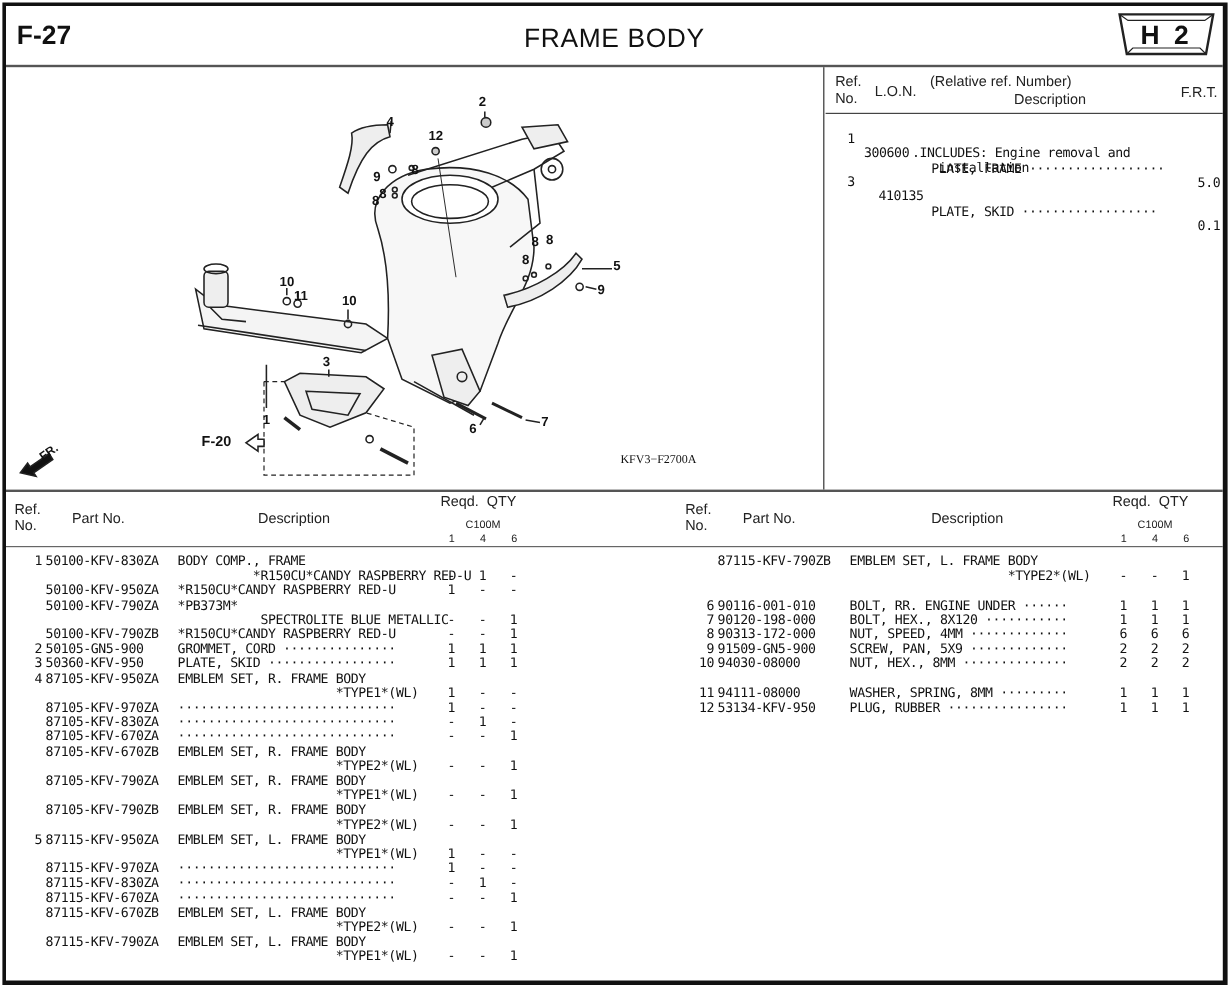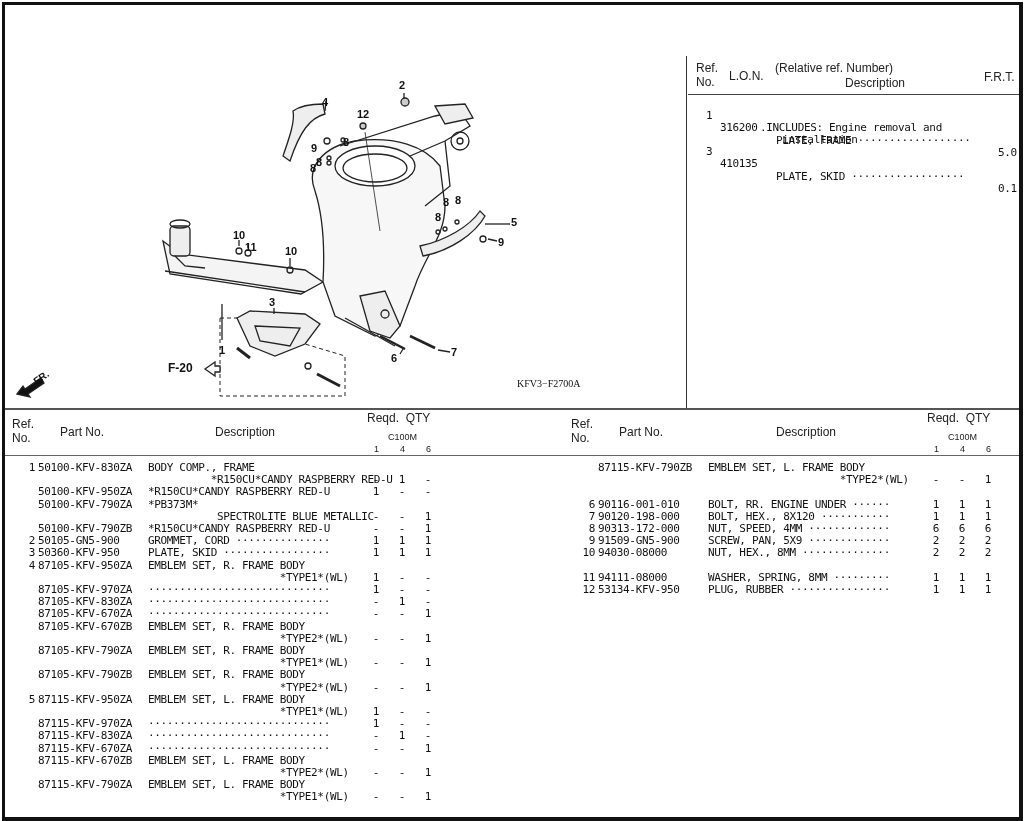--- a/index.html
+++ b/index.html
@@ -25,20 +25,32 @@
   .ptab-hdr.small { font-size: 9px; }
   .col { position: absolute; top: 457px; }
   .line { position: absolute; }
   .label { position: absolute; font-size: 11px; font-weight: bold; }
 </style>
 </head>
 <body>
 
 <div class="frame">
 
+  <div class="hdr">
+    <div class="fig-no">F-27</div>
+    <div class="title">FRAME  BODY</div>
+    <div class="h2-badge">
+      <svg width="84" height="40">
+        <path d="M3 3 L81 3 L75 36 L9 36 Z" fill="none" stroke="#222" stroke-width="2"></path>
+        <path d="M3 3 L10 8 L74 8 L81 3" fill="none" stroke="#222" stroke-width="1"></path>
+        <path d="M9 36 L14 31 L70 31 L75 36" fill="none" stroke="#222" stroke-width="1"></path>
+      </svg>
+      <span>H 2</span>
+    </div>
+  </div>
 
   <div class="diagram">
     <svg width="680" height="352" viewBox="0 0 680 352">
       <g fill="none" stroke="#222" stroke-width="1.3">
 
         <path d="M158 185 L165 218 L296 238 L318 226 L300 214 L175 198 Z" fill="#f4f4f4"></path>
         <path d="M160 215 L300 236"></path>
 
         <rect x="165" y="170" width="20" height="30" rx="4" fill="#eee"></rect>
         <ellipse cx="175" cy="168" rx="10" ry="4"></ellipse>
@@ -135,33 +147,33 @@
   <div class="lon">
     <div class="th" style="left:8px;top:5px;">Ref.<br>No.</div>
     <div class="th" style="left:41px;top:13px;">L.O.N.</div>
     <div class="th" style="left:87px;top:5px;">(Relative ref. Number)</div>
     <div class="th" style="left:157px;top:20px;">Description</div>
     <div class="th" style="left:296px;top:14px;">F.R.T.</div>
     <div class="rule"></div>
 
     <div class="row mono" style="top:42px;">
       <span style="position:absolute;left:18px;">1</span>
-      <span style="position:absolute;left:32px;">316200</span>
+      <span style="position:absolute;left:32px;">300600</span>
       <span style="position:absolute;left:88px;">PLATE, FRAME ··················</span>
       <span style="position:absolute;left:310px;">5.0</span>
     </div>
     <div class="row mono" style="top:54px;">
       <span style="position:absolute;left:72px;">.INCLUDES: Engine removal and</span>
     </div>
     <div class="row mono" style="top:66px;">
       <span style="position:absolute;left:88px;"> installation</span>
     </div>
     <div class="row mono" style="top:78px;">
       <span style="position:absolute;left:18px;">3</span>
-      <span style="position:absolute;left:32px;">410135</span>
+      <span style="position:absolute;left:44px;">410135</span>
       <span style="position:absolute;left:88px;">PLATE, SKID ··················</span>
       <span style="position:absolute;left:310px;">0.1</span>
     </div>
   </div>
 
   <div class="hline" style="top:403px;"></div>
   <div class="hline" style="top:450px;height:1px;background:#666;"></div>
 
   <div class="ptab-hdr" style="left:7px;top:412px;"><span>Ref.</span><br><span>No.</span></div>
   <div class="ptab-hdr" style="left:55px;top:420px;">Part No.</div>

